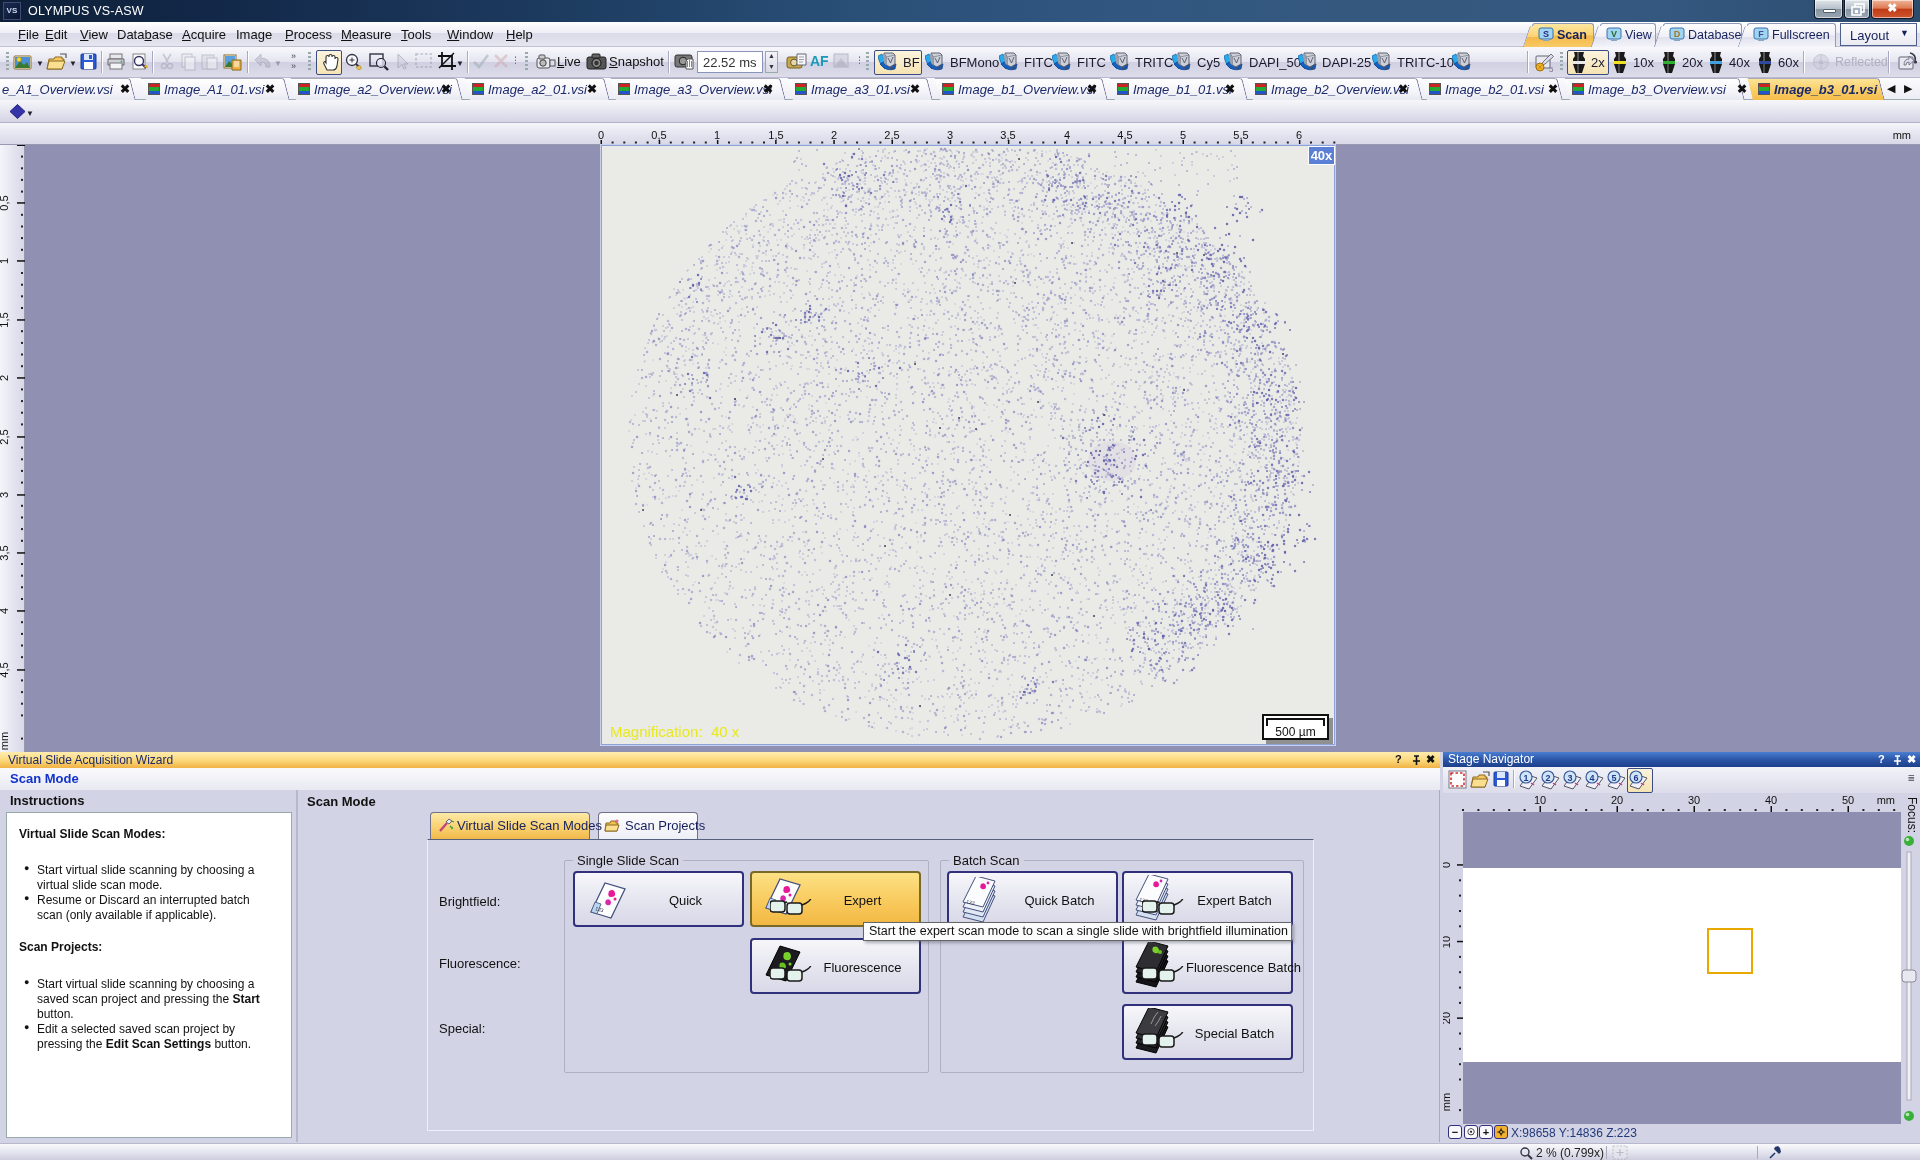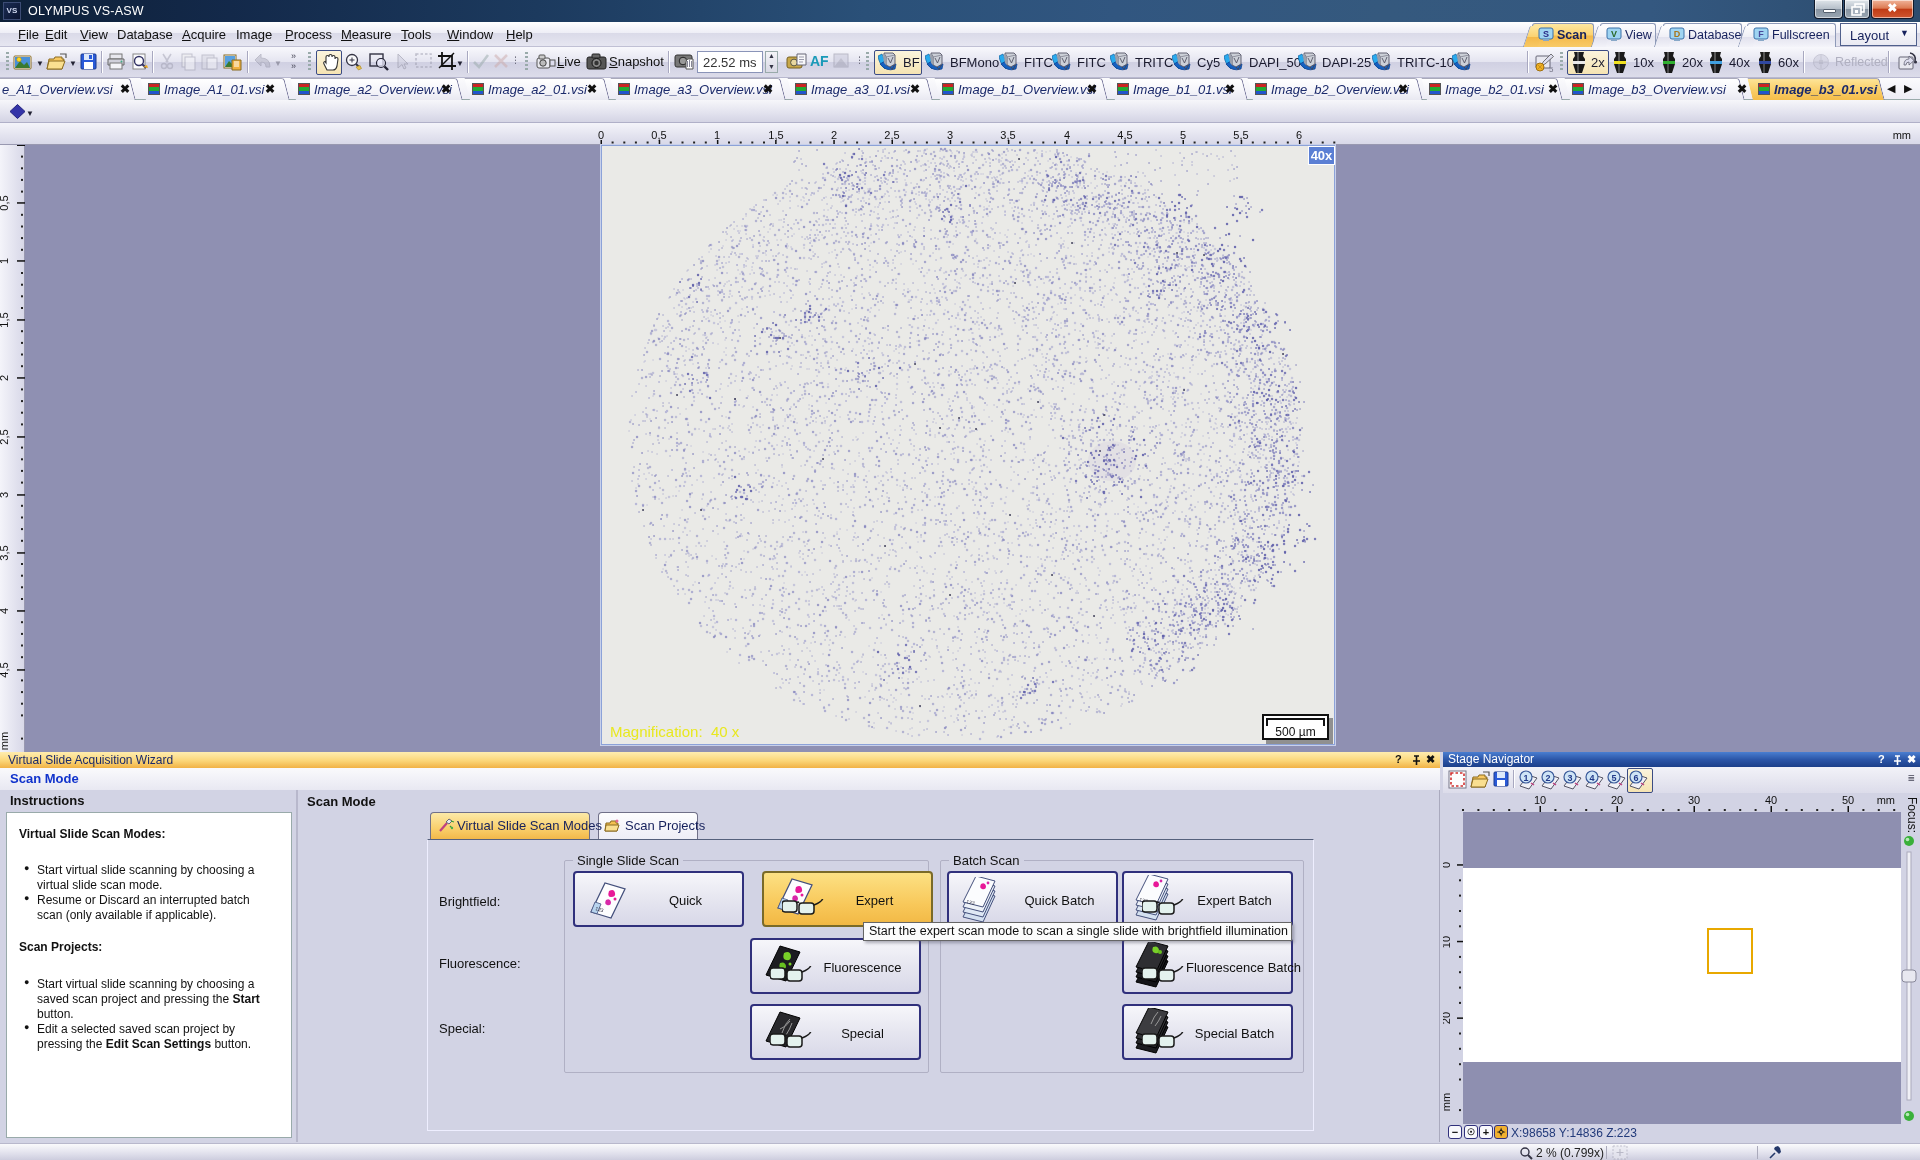--- a/index.html
+++ b/index.html
@@ -50,21 +50,21 @@
 #wiztitle { position:absolute; left:0; top:0; width:1440px; height:16px; background:linear-gradient(#ffedb0,#fbd678 55%,#f1b245); color:#1b2a6b; font-size:12px; }
 #scanmodehdr { position:absolute; left:0; top:16px; width:1440px; height:22px; background:linear-gradient(#fafafc,#e8e8f2); color:#1133cc; font-weight:bold; font-size:13px; }
 #instr { position:absolute; left:2px; top:38px; width:296px; height:352px; background:#d2d3e4; border-right:2px solid #b8b8cc; }
 #instrbox { position:absolute; left:4px; top:22px; width:286px; height:326px; background:#fff; border:1px solid #9aa; font-size:12px; color:#111; }
 #scanmodebody { position:absolute; left:302px; top:38px; width:1135px; height:352px; }
 .wtab { position:absolute; top:22px; height:27px; white-space:nowrap; font-size:13px; color:#16215c; background:linear-gradient(#fdfdfe,#eeeef6); border:1px solid #707088; border-bottom:none; border-radius:4px 4px 0 0; padding:5px 8px 0 26px; }
 .wtab.active { background:linear-gradient(#fce9a8,#f9cf6b 60%,#f2b84a); z-index:2; }
 .grpbox { position:absolute; border:1px solid #b0b0c4; border-radius:2px; }
 .grplbl { position:absolute; top:-8px; left:8px; background:#d2d3e4; padding:0 4px; font-size:13px; color:#111; }
 .scanbtn { position:absolute; width:171px; height:56px; background:linear-gradient(#f6f6fa,#e6e6f0 50%,#d8d8e8); border:2px solid #30307c; border-radius:4px; font-size:13px; color:#111; }
-.scanbtn.yellow { background:linear-gradient(#fce184,#f8c85a 60%,#f2b844); border-color:#7a6a28;margin-left:12px; }
+.scanbtn.yellow { background:linear-gradient(#fce184,#f8c85a 60%,#f2b844); border-color:#7a6a28; }
 .sblbl { position:absolute; top:20px; left:62px; right:8px; text-align:center; white-space:nowrap; }
 .flabel { position:absolute; font-size:13px; color:#111; }
 #tooltip { position:absolute; background:#fcfcfc; border:1px solid #666; font-size:13px; color:#111; padding:2px 6px 0 6px; z-index:5; box-shadow:2px 2px 3px rgba(80,80,100,.45); }
 
 #stagenav { left:1443px; top:752px; width:477px; height:390px; background:#d2d3e4; }
 #sntitle { position:absolute; left:0; top:0; width:477px; height:15px; background:linear-gradient(#4a7ed0,#2c56a8 50%,#1c3f8a); color:#fff; font-size:12px; }
 #sntools { position:absolute; left:0; top:15px; width:477px; height:26px; background:linear-gradient(#f2f2f8,#dcdcea); }
 #snstage { position:absolute; left:20px; top:60px; width:438px; height:312px; background:#8e8fb0; }
 #snwhite { position:absolute; left:0px; top:56px; width:438px; height:194px; background:#fff; }
 #snyellow { position:absolute; left:244px; top:116px; width:46px; height:46px; border:2px solid #e8a800; background:#fff; }
@@ -784,29 +784,20 @@
       </div>
     <div class="scanbtn" style="left:820px;top:148px;">
         <svg style="position:absolute;left:10px;top:2px;" width="40" height="47">
           <use href="#stackF"></use>
         </svg>
         <svg style="position:absolute;left:18px;top:26px;" width="44" height="22">
           <use href="#glasses"></use>
         </svg>
         <span class="sblbl">Fluorescence Batch</span>
       </div>
-    <div class="scanbtn" style="left:448px;top:214px;">
-        <svg style="position:absolute;left:10px;top:3px;" width="44" height="40">
-          <use href="#slideS"></use>
-        </svg>
-        <svg style="position:absolute;left:18px;top:26px;" width="44" height="22">
-          <use href="#glasses"></use>
-        </svg>
-        <span class="sblbl">Special</span>
-      </div>
     <div class="scanbtn" style="left:820px;top:214px;">
         <svg style="position:absolute;left:10px;top:2px;" width="40" height="47">
           <use href="#stackS"></use>
         </svg>
         <svg style="position:absolute;left:18px;top:26px;" width="44" height="22">
           <use href="#glasses"></use>
         </svg>
         <span class="sblbl">Special Batch</span>
       </div>
     <div id="tooltip" style="left:561px;top:132px;height:19px;white-space:nowrap;font-size:12.5px;padding:1px 3px 0 5px;">Start the expert scan mode to scan a single slide with brightfield illumination</div>

